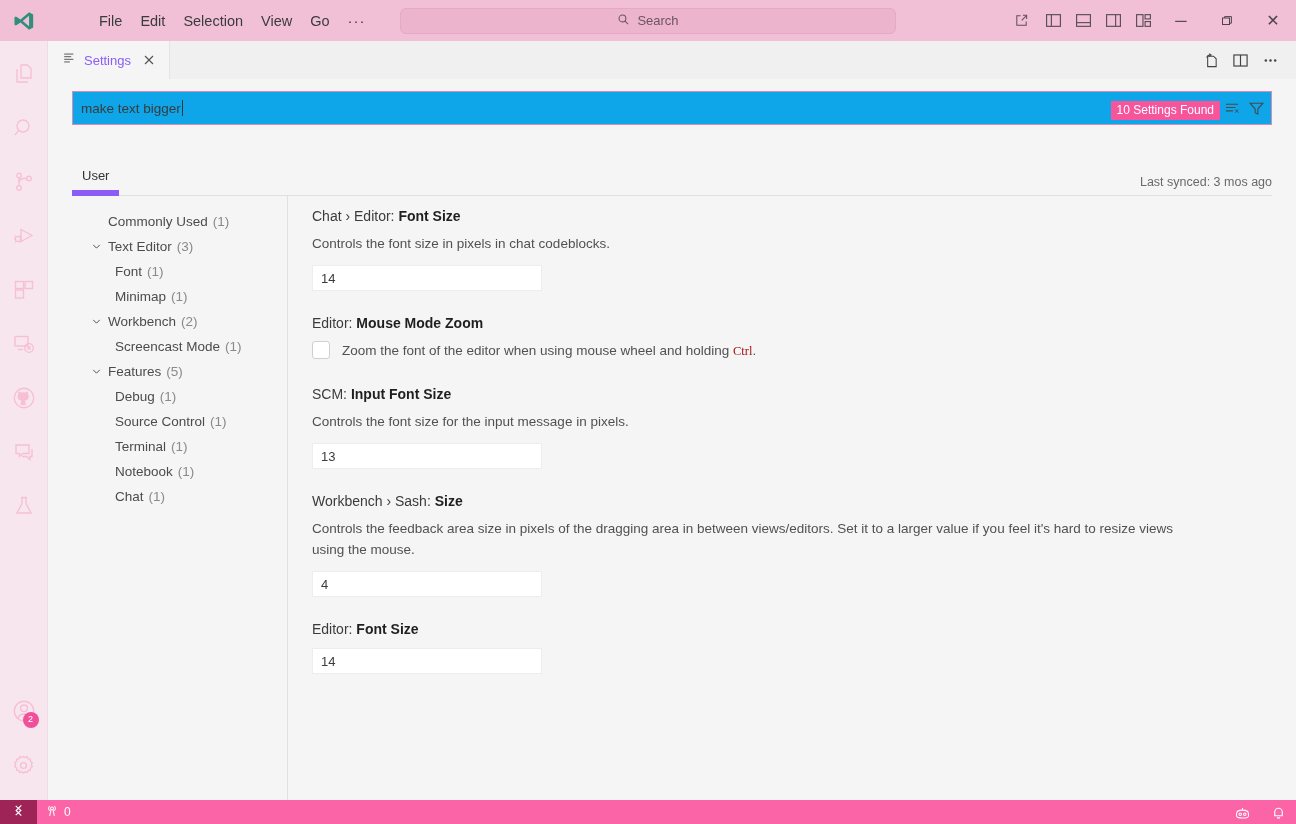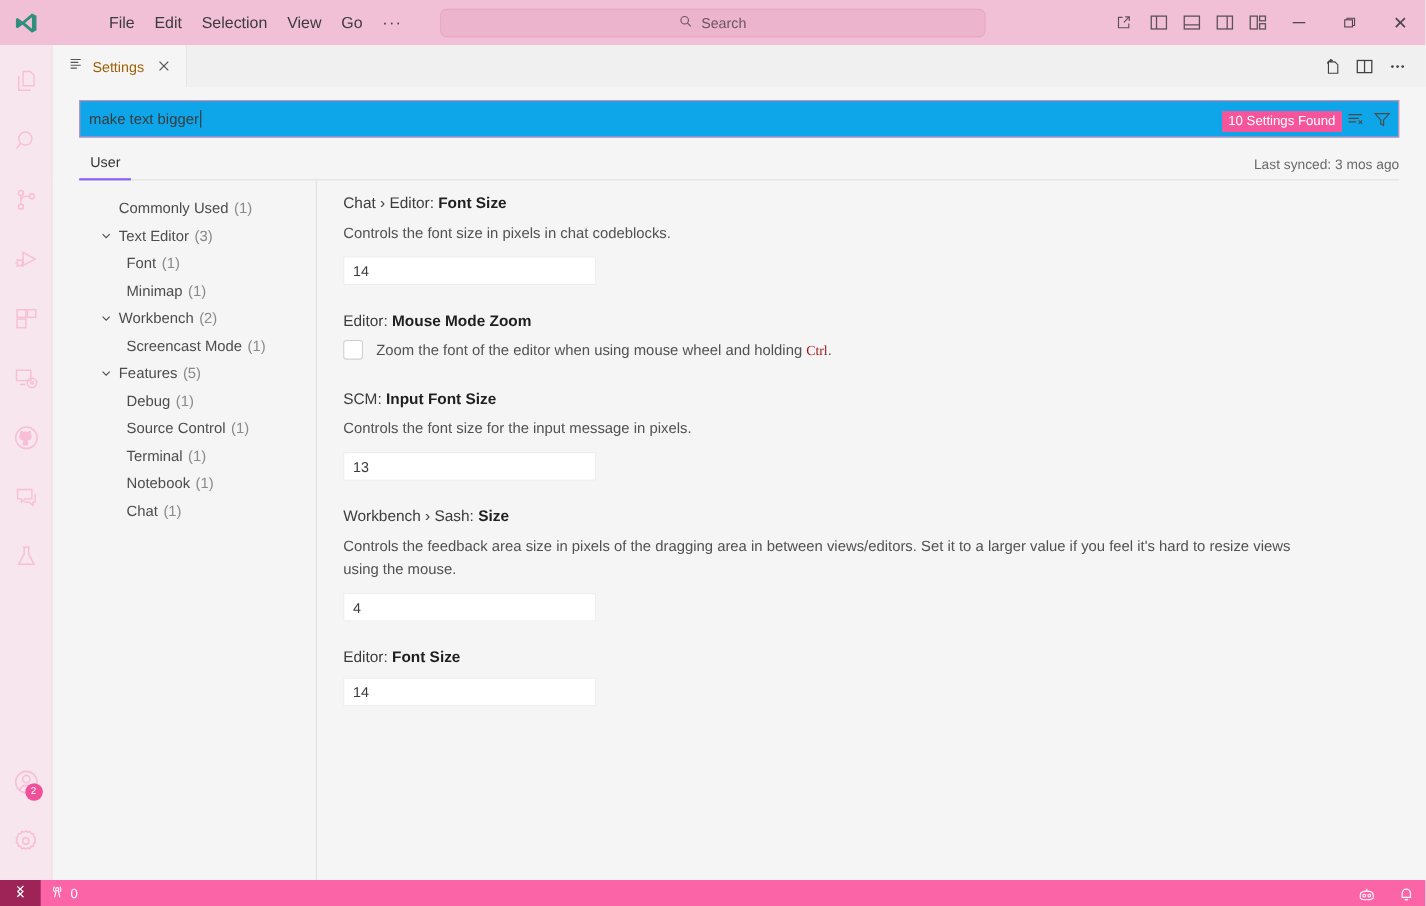--- a/index.html
+++ b/index.html
@@ -72,21 +72,21 @@
   
   .editor-area { flex: 1; display: flex; flex-direction: column; min-width: 0; background: #f5f5f5; }
 
   .tabbar { height: 38px; min-height: 38px; display: flex; align-items: stretch; background: #f0f0f0; }
   .tab {
     display: flex; align-items: center; gap: 8px;
     padding: 0 10px 0 14px; background: #f5f5f5;
     border-right: 1px solid #e4e4e4;
     min-width: 120px;
   }
-  .tab-label { font-size: 13px; color: #a16207; }
+  .tab-label { font-size: 13px; color: #8b5cf6; }
   .tab-close { width: 20px; height: 20px; display: flex; align-items: center; justify-content: center; color: #555; border-radius: 4px; }
   .tabbar-spacer { flex: 1; background: #f0f0f0; }
   .tab-actions { display: flex; align-items: center; gap: 2px; padding-right: 12px; background: #f0f0f0; }
   .tab-act { width: 28px; height: 28px; display: flex; align-items: center; justify-content: center; color: #424242; border-radius: 5px;}
 
   
   .settings-header { background: #f5f5f5; padding: 12px 24px 0 24px; }
   .search-row { display: flex; align-items: center; }
   .search-box {
     flex: 1; height: 34px;
@@ -109,22 +109,23 @@
   .sf-icon { width: 24px; height: 24px; display: flex; align-items: center; justify-content: center; color: #4a4a4a; }
 
   .tabs-row {
     display: flex; align-items: flex-end;
     border-bottom: 1px solid #e0e0e0;
     margin-top: 11px; position: relative;
   }
   .usr-tab {
     font-size: 13px; color: #333;
     padding: 4px 10px 7px 10px;
-    border-bottom: 2px solid #8b5cf6;
+    border-bottom: 6px solid #8b5cf6;
     margin-bottom: -1px;
+    margin-top: 28px;
   }
   .sync-text { margin-left: auto; font-size: 12.5px; color: #6a6a6a; padding-bottom: 6px; }
 
   
   .settings-body { flex: 1; display: flex; min-height: 0; overflow: hidden; padding-left: 24px;}
   .toc {
     width: 216px; min-width: 216px;
     border-right: 1px solid #e0e0e0;
     padding-top: 13px;
     overflow: hidden;

